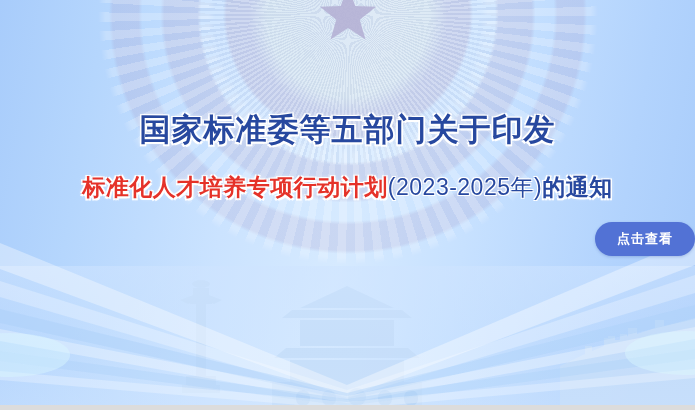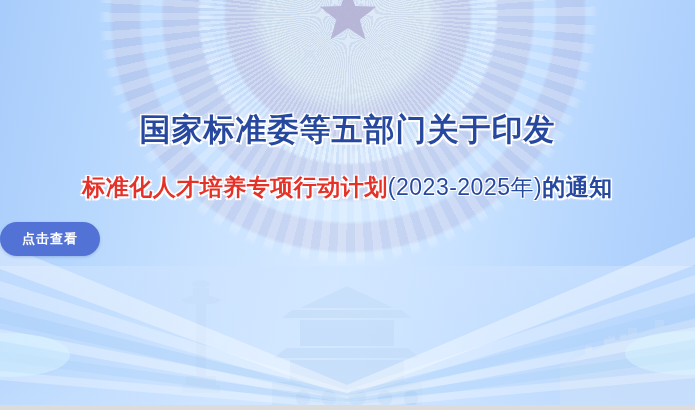--- a/index.html
+++ b/index.html
@@ -182,21 +182,21 @@
     text-shadow:
       -1px -1px 0 #ffffff,
        1px -1px 0 #ffffff,
       -1px  1px 0 #ffffff,
        1px  1px 0 #ffffff;
   }
 
   .cta-wrap {
     margin-top: 22px;
     display: flex;
-    justify-content: flex-start;
+    justify-content: flex-end;
   }
   .cta-button {
     display: inline-flex;
     align-items: center;
     justify-content: center;
     width: 100px;
     height: 34px;
     border: none;
     border-radius: 17px;
     background: #5272d5;

